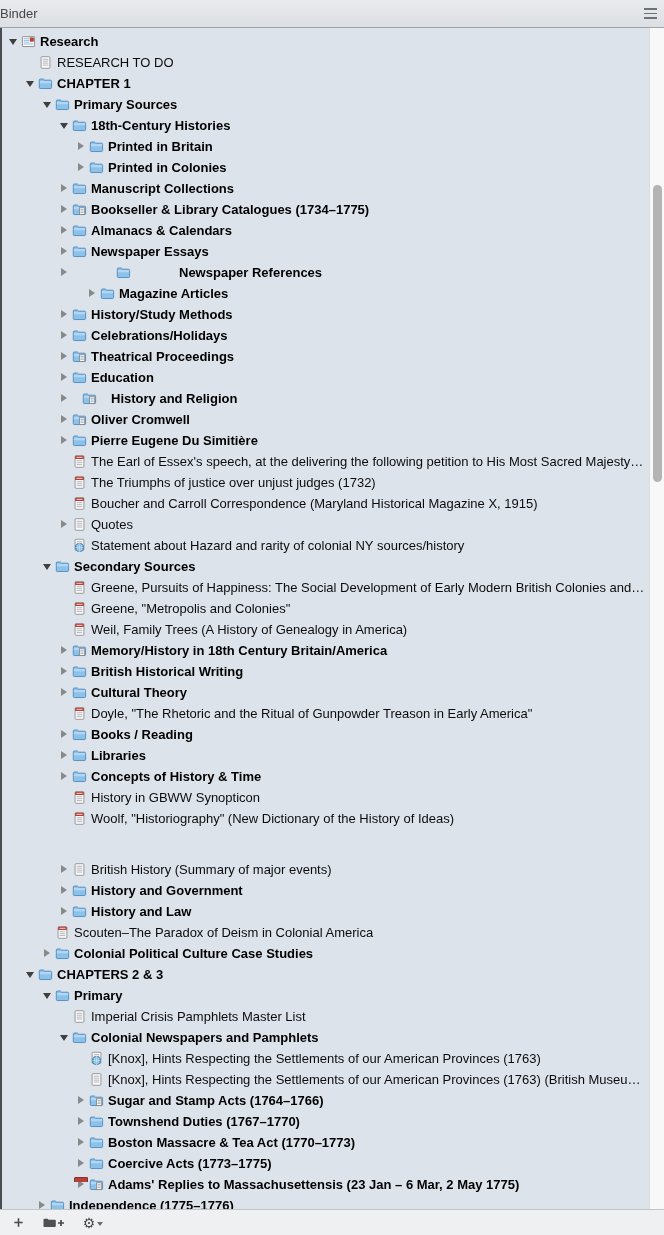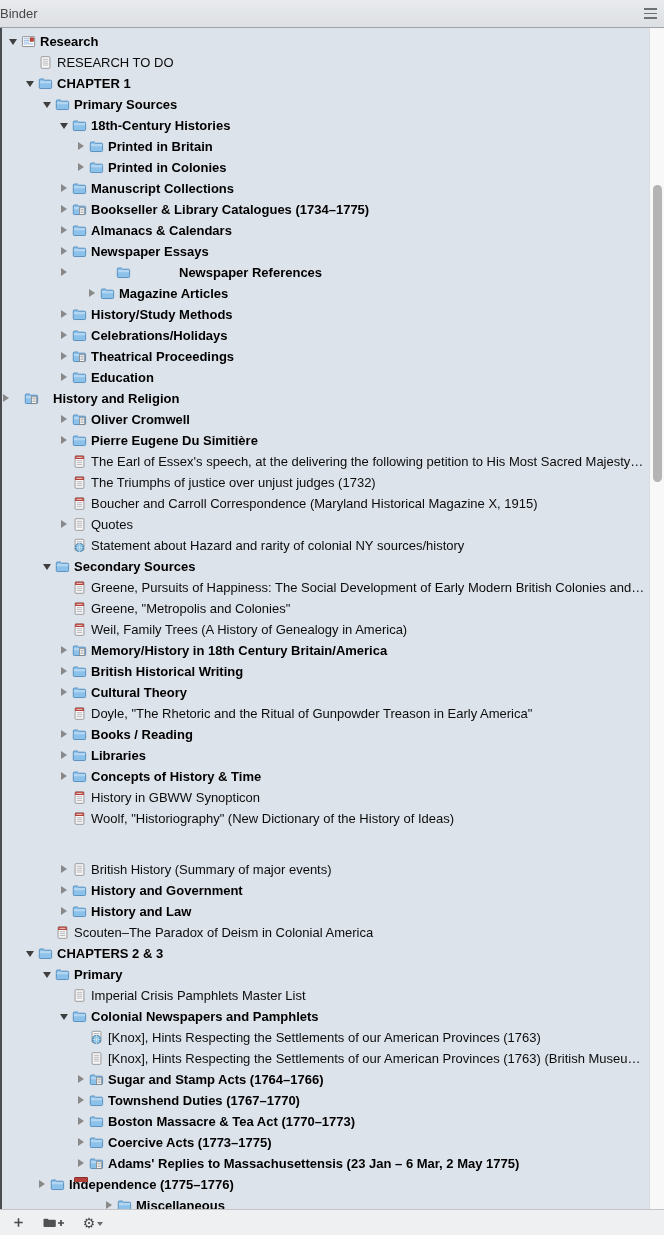--- a/index.html
+++ b/index.html
@@ -241,21 +241,21 @@
       <div class="row" style="padding-left: 58px;">
         <span class="disc disc-collapsed"></span>
         <span class="icon">
           <svg width="15" height="15" viewBox="0 0 14 14">
             <path d="M1.2 3.7c0-.5.4-.9.9-.9h3l1.1 1.1h5.6c.5 0 .9.4.9.9v6c0 .5-.4.9-.9.9H2.1c-.5 0-.9-.4-.9-.9z" fill="#8cc1ea" stroke="#4a86ba" stroke-width="0.8"></path>
             <path d="M1.7 4.7h10.6v2.1H1.7z" fill="#ffffff" opacity="0.35"></path>
           </svg>
         </span>
         <span class="label bold">Education</span>
       </div>
-      <div class="row" style=" gap: 10px;">
+      <div class="row" style="padding-left: 58px; gap: 10px;">
         <span class="disc disc-collapsed"></span>
         <span class="icon">
           <svg width="15" height="15" viewBox="0 0 14 14">
             <path d="M1.2 3.7c0-.5.4-.9.9-.9h3l1.1 1.1h5.6c.5 0 .9.4.9.9v6c0 .5-.4.9-.9.9H2.1c-.5 0-.9-.4-.9-.9z" fill="#8cc1ea" stroke="#4a86ba" stroke-width="0.8"></path>
             <path d="M1.7 4.7h10.6v2.1H1.7z" fill="#ffffff" opacity="0.35"></path>
             <rect x="6.9" y="5.4" width="5" height="6.2" fill="#f7f7f7" stroke="#7b7b7b" stroke-width="0.7"></rect>
             <path d="M7.9 7h3M7.9 8.4h3M7.9 9.8h3" stroke="#9a9a9a" stroke-width="0.6"></path>
           </svg>
         </span>
         <span class="label bold">History and Religion</span>
@@ -519,20 +519,30 @@
         <span class="disc disc-none"></span>
         <span class="icon">
           <svg width="15" height="15" viewBox="0 0 14 14">
             <rect x="2.9" y="1.6" width="8.2" height="10.8" rx="0.8" fill="#fbfbfb" stroke="#8b8b8b" stroke-width="0.8"></rect>
             <path d="M2.9 2.4c0-.4.4-.8.8-.8h6.6c.4 0 .8.4.8.8v2.2H2.9z" fill="#b5423a"></path>
             <path d="M4.2 3.1h5.6" stroke="#f0d5d3" stroke-width="0.9"></path>
             <path d="M4.4 6.3h5.2M4.4 8.1h5.2M4.4 9.9h5.2" stroke="#a0a0a8" stroke-width="0.7"></path>
           </svg>
         </span>
         <span class="label">Scouten–The Paradox of Deism in Colonial America</span>
+      </div>
+      <div class="row" style="padding-left: 41px;">
+        <span class="disc disc-collapsed"></span>
+        <span class="icon">
+          <svg width="15" height="15" viewBox="0 0 14 14">
+            <path d="M1.2 3.7c0-.5.4-.9.9-.9h3l1.1 1.1h5.6c.5 0 .9.4.9.9v6c0 .5-.4.9-.9.9H2.1c-.5 0-.9-.4-.9-.9z" fill="#8cc1ea" stroke="#4a86ba" stroke-width="0.8"></path>
+            <path d="M1.7 4.7h10.6v2.1H1.7z" fill="#ffffff" opacity="0.35"></path>
+          </svg>
+        </span>
+        <span class="label bold">Colonial Political Culture Case Studies</span>
       </div>
       <div class="row" style="padding-left: 24px;">
         <span class="disc disc-expanded"></span>
         <span class="icon">
           <svg width="15" height="15" viewBox="0 0 14 14">
             <path d="M1.2 3.7c0-.5.4-.9.9-.9h3l1.1 1.1h5.6c.5 0 .9.4.9.9v6c0 .5-.4.9-.9.9H2.1c-.5 0-.9-.4-.9-.9z" fill="#8cc1ea" stroke="#4a86ba" stroke-width="0.8"></path>
             <path d="M1.7 4.7h10.6v2.1H1.7z" fill="#ffffff" opacity="0.35"></path>
           </svg>
         </span>
         <span class="label bold">CHAPTERS 2 &amp; 3</span>

